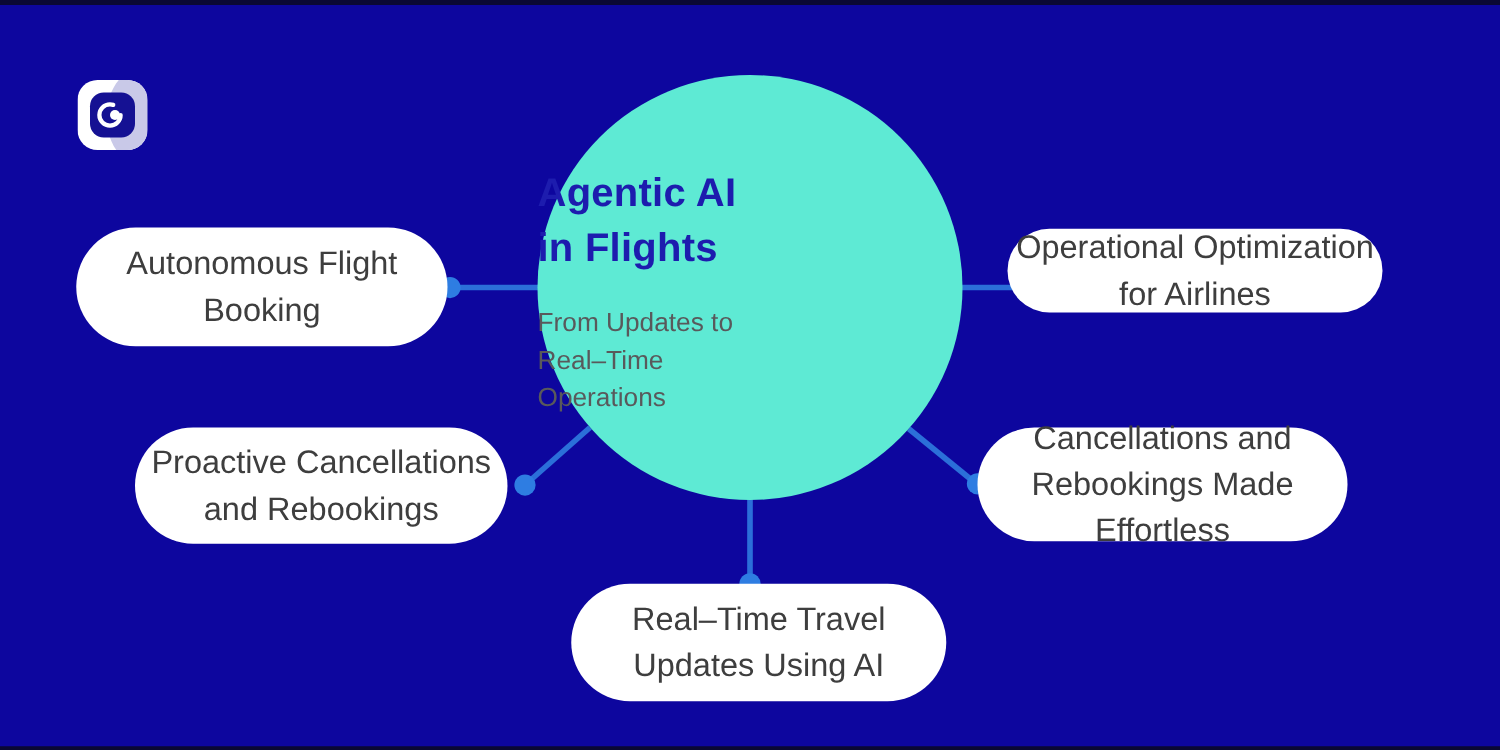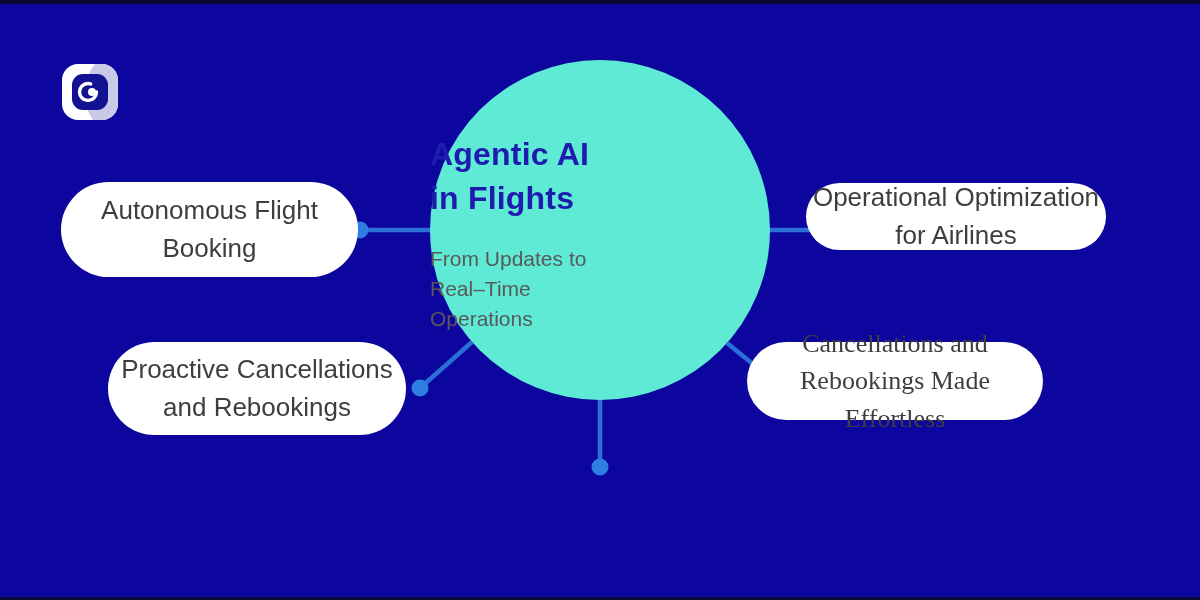--- a/index.html
+++ b/index.html
@@ -45,21 +45,21 @@
     text-align: center;
   }
   .node-label {
     font-size: 26px; color: #3E3E3E; line-height: 1.43;
     white-space: pre-line;
   }
   .node-autonomous   { left: 61px;  top: 182px; width: 297px; height: 95px; }
   .node-proactive    { left: 108px; top: 342px; width: 298px; height: 93px; }
   .node-realtime     { left: 457px; top: 467px; width: 300px; height: 94px; }
   .node-operational  { left: 806px; top: 183px; width: 300px; height: 67px; }
-  .node-cancellations{ left: 747px; top: 342px; width: 296px; height: 78px; font-family: Liberation Serif, serif; }
+  .node-cancellations{ left: 782px; top: 342px; width: 296px; height: 91px; }
 
   .connectors {
     position: absolute; left: 0; top: 0; width: 1200px; height: 600px;
     pointer-events: none;
   }
   .connectors line { stroke: #2B6FD9; stroke-width: 4.5; }
   .connectors circle { fill: #2E7DE2; }
 </style>
 </head>
 <body>
@@ -110,20 +110,24 @@
   <div class="node node-autonomous">
     <span class="node-label">Autonomous Flight
 Booking</span>
   </div>
 
   <div class="node node-proactive">
     <span class="node-label">Proactive Cancellations
 and Rebookings</span>
   </div>
 
+  <div class="node node-realtime">
+    <span class="node-label">Real–Time Travel
+Updates Using AI</span>
+  </div>
 
   <div class="node node-operational">
     <span class="node-label">Operational Optimization
 for Airlines</span>
   </div>
 
   <div class="node node-cancellations">
     <span class="node-label">Cancellations and
 Rebookings Made Effortless</span>
   </div>

